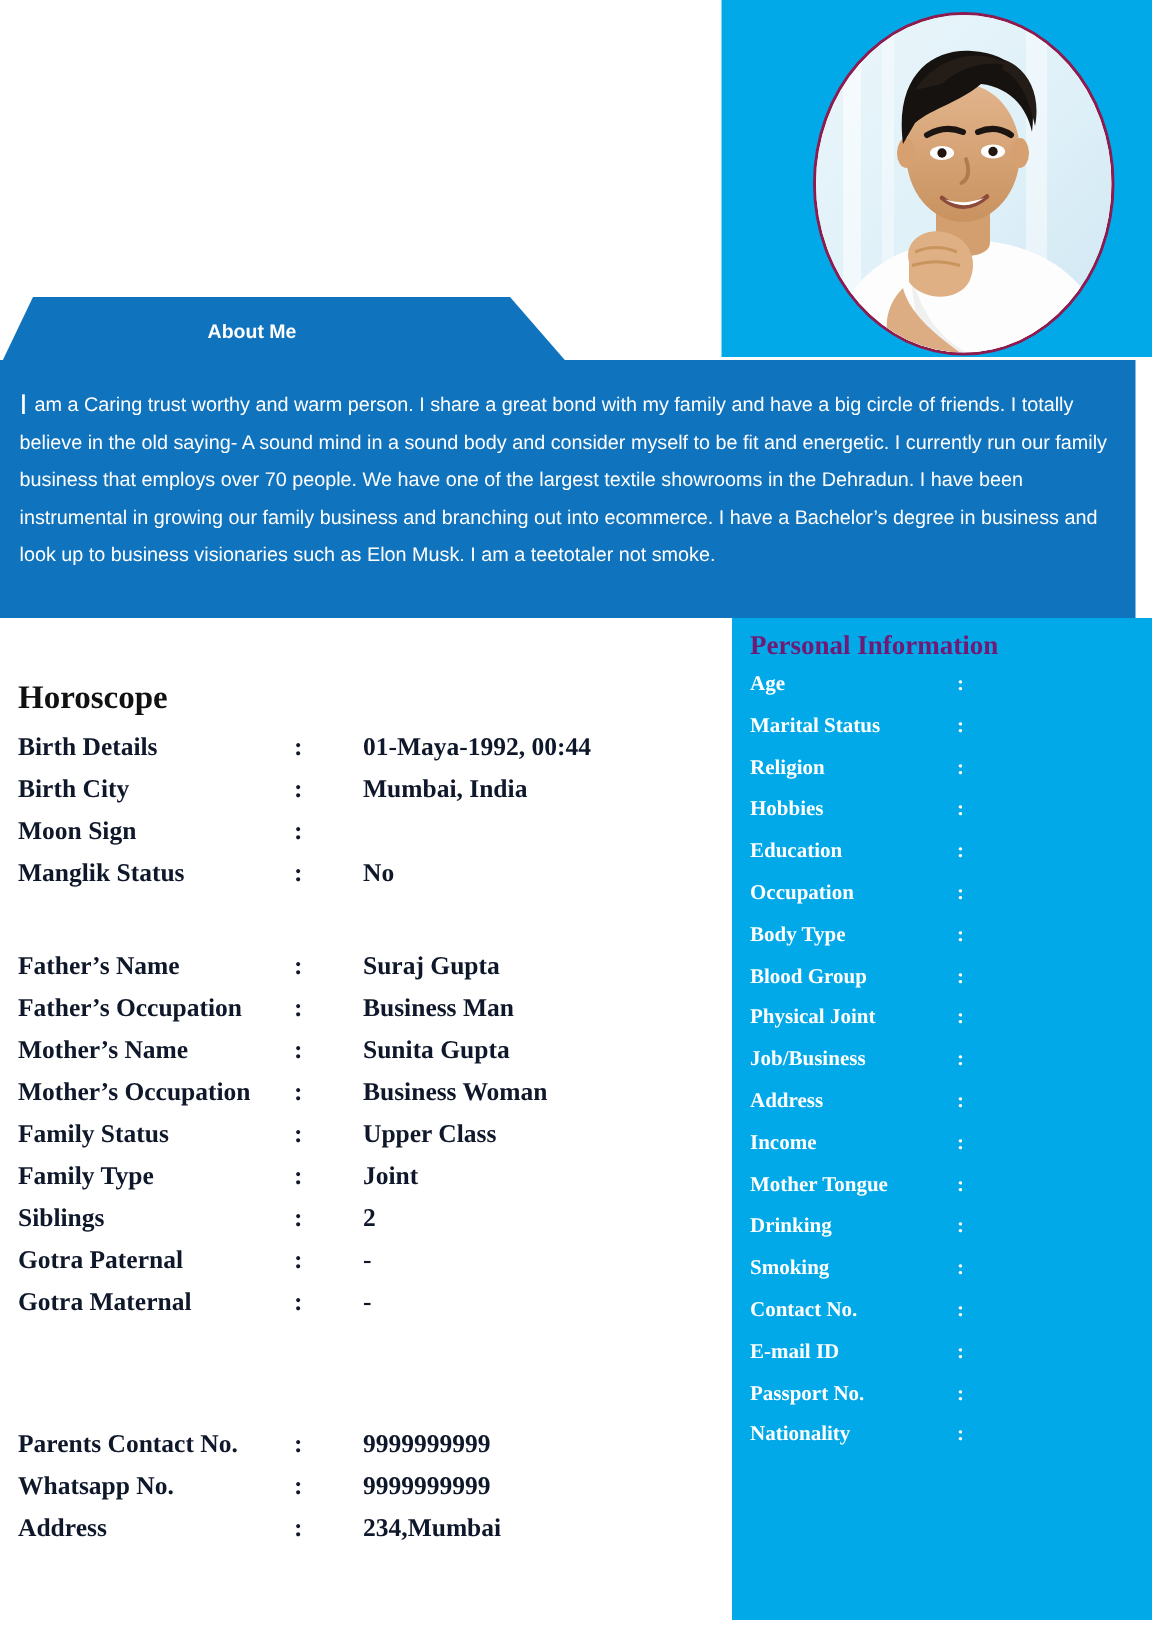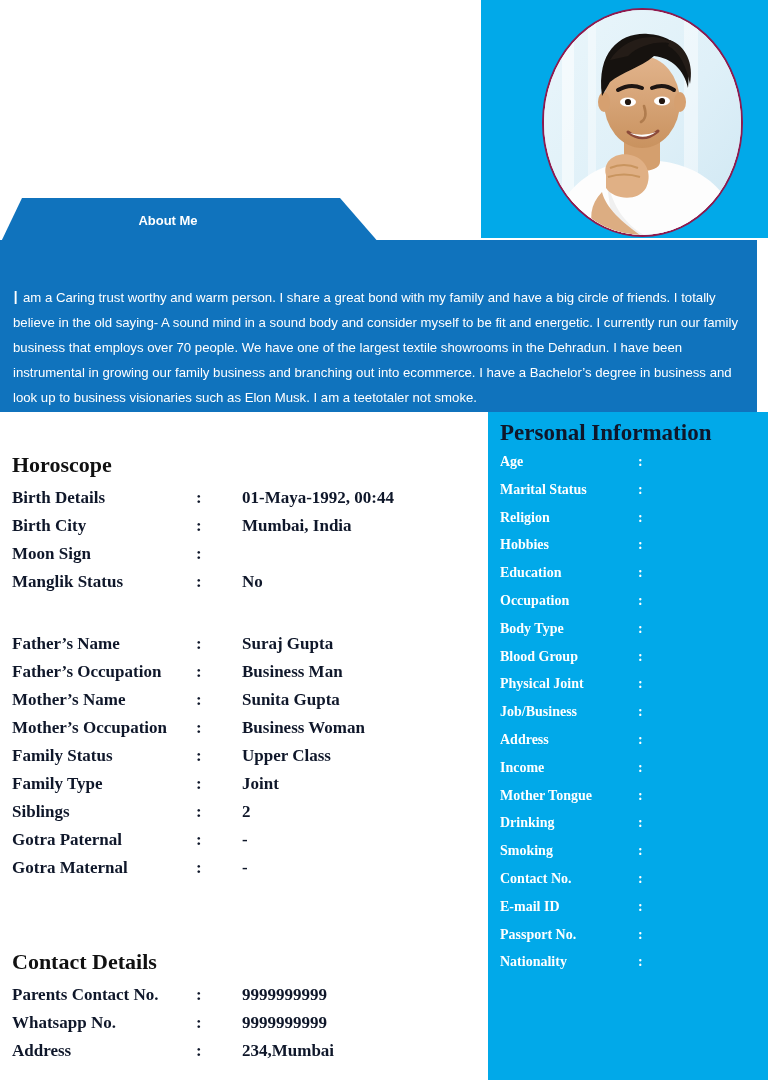--- a/index.html
+++ b/index.html
@@ -91,21 +91,20 @@
   .about-text {
     position: absolute;
     left: 13px;
     top: 17px;
     width: 728px;
     font-family: "Liberation Sans", sans-serif;
     font-size: 13.2px;
     line-height: 25px;
     color: #ffffff;
     text-align: left;
-    margin-top: 28px;
   }
   .about-text .dropcap {
     font-size: 19px;
     line-height: 19px;
     vertical-align: -2px;
     margin-right: 1px;
   }
 
   
   .left-col {
@@ -141,22 +140,22 @@
     position: absolute;
     left: 488px;
     top: 412px;
     width: 280px;
     height: 668px;
     background: #01a9e9;
   }
   .right-title {
     font-family: "Liberation Serif", serif;
     font-weight: bold;
-    font-size: 23px;
-    color: #0f172a;
+    font-size: 18px;
+    color: #701a75;
     margin: 8px 16px 4px 12px;
   }
   .prow {
     position: relative;
     height: 27.8px;
     font-family: "Liberation Serif", serif;
     font-weight: bold;
     font-size: 14px;
     color: #ffffff;
   }
@@ -305,21 +304,20 @@
           </div>
           <div class="row">
             <span class="lbl">Gotra Maternal</span>
             <span class="col">:</span>
             <span class="val">-</span>
           </div>
         </div>
     </div>
 
     <div class="section" id="sec-contact" style="top:505px;">
-      <div class="section-title">Contact Details</div>
       <div id="rows-contact">
           <div class="row">
             <span class="lbl">Parents Contact No.</span>
             <span class="col">:</span>
             <span class="val">9999999999</span>
           </div>
           <div class="row">
             <span class="lbl">Whatsapp No.</span>
             <span class="col">:</span>
             <span class="val">9999999999</span>

